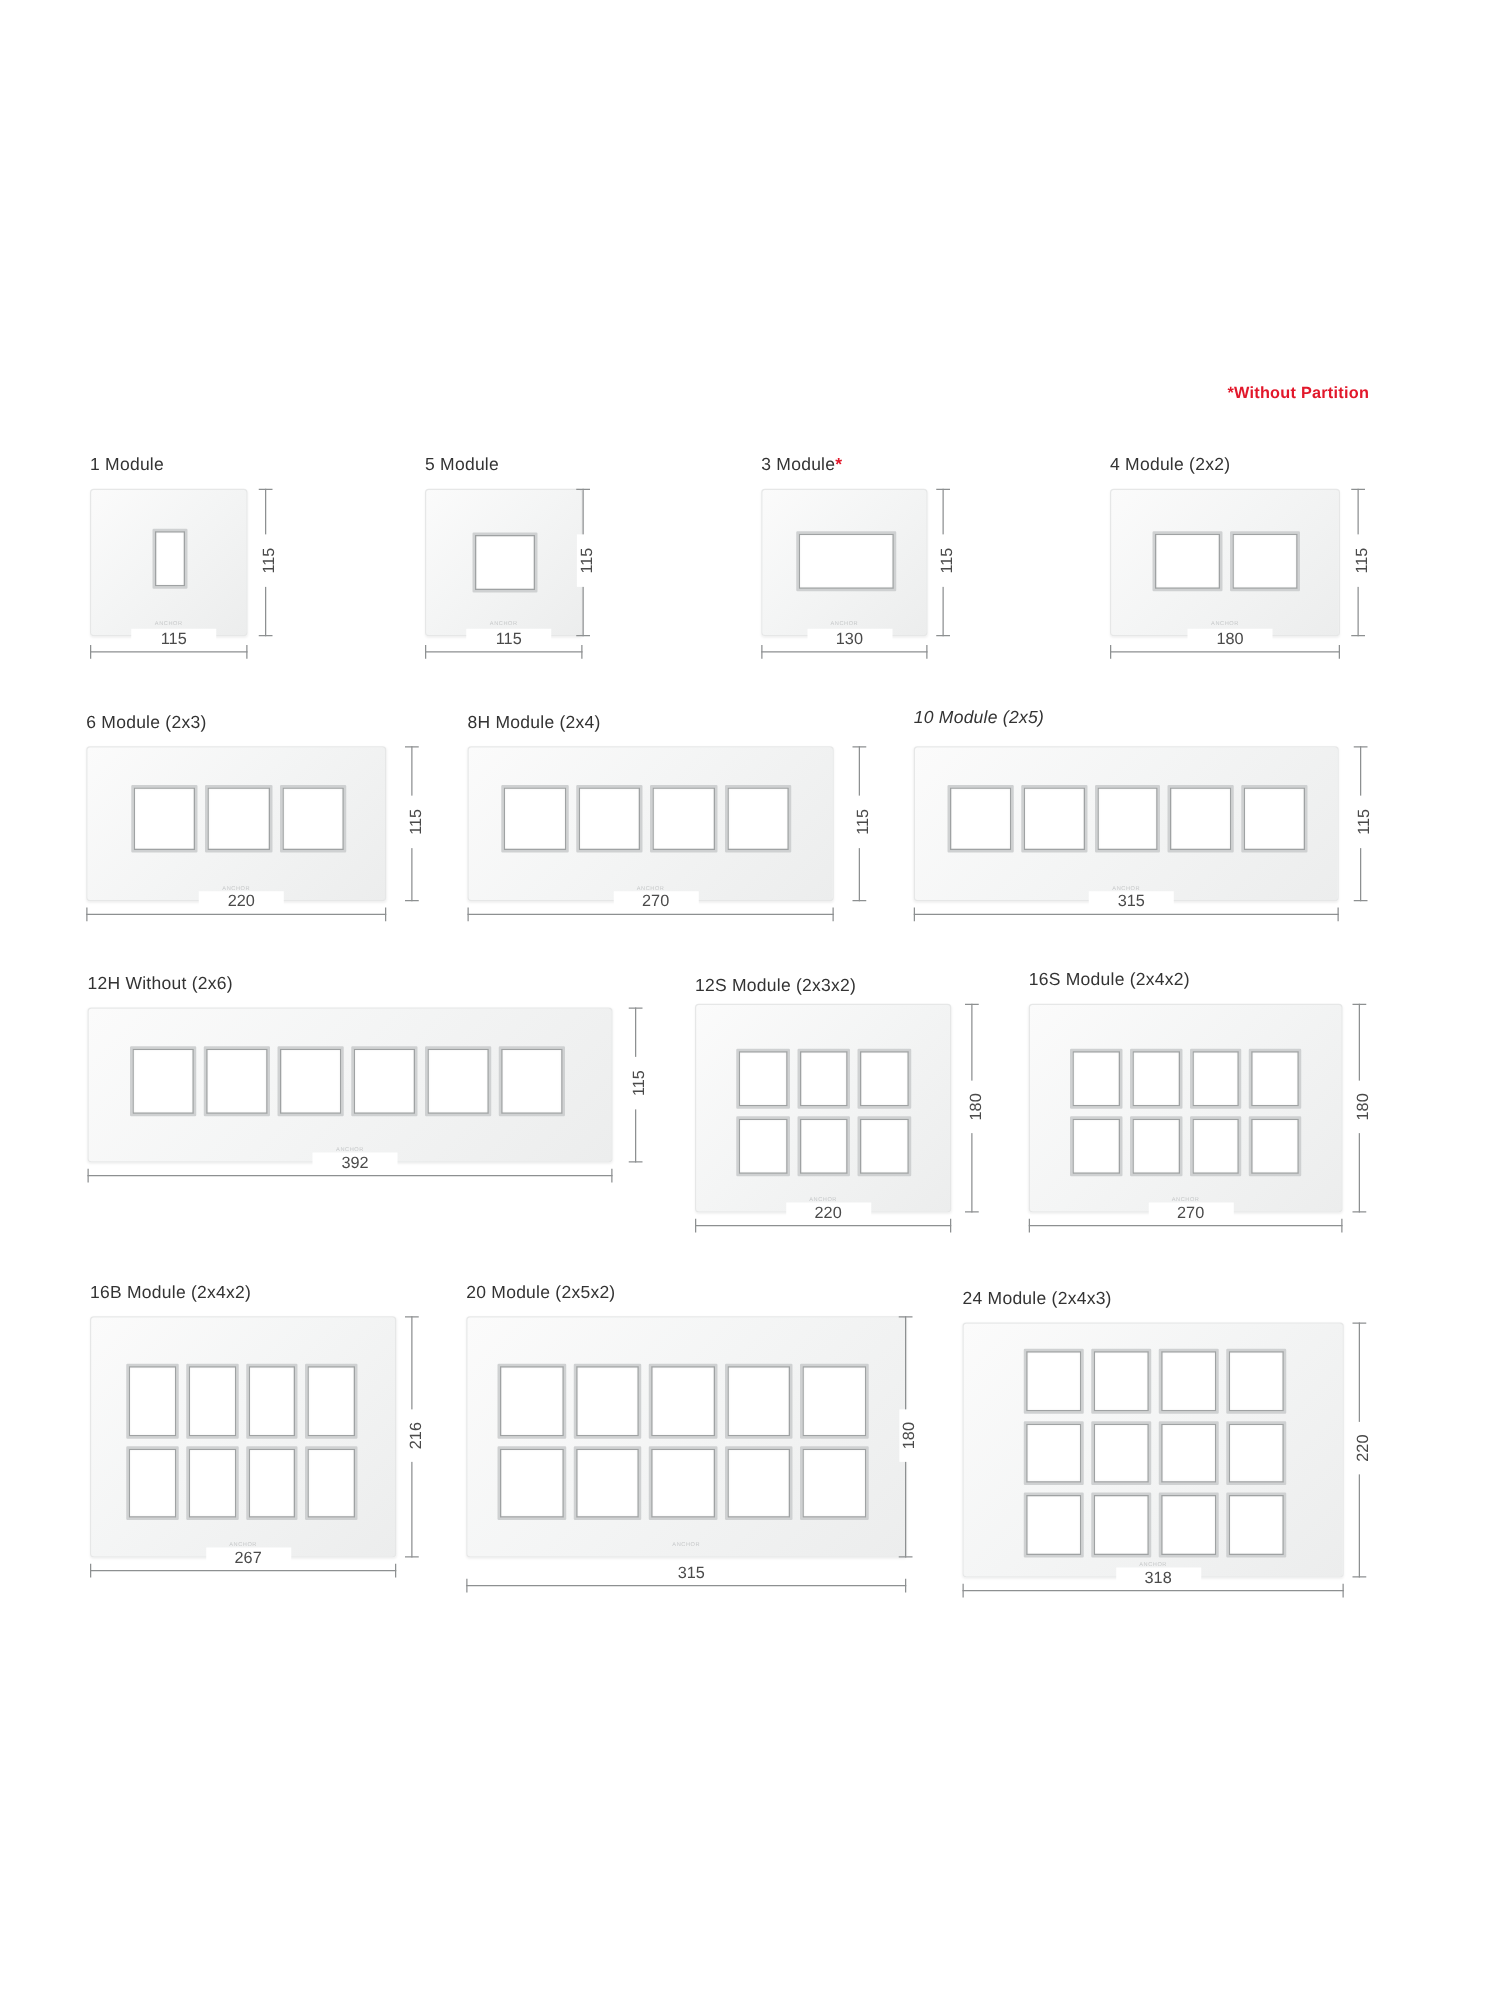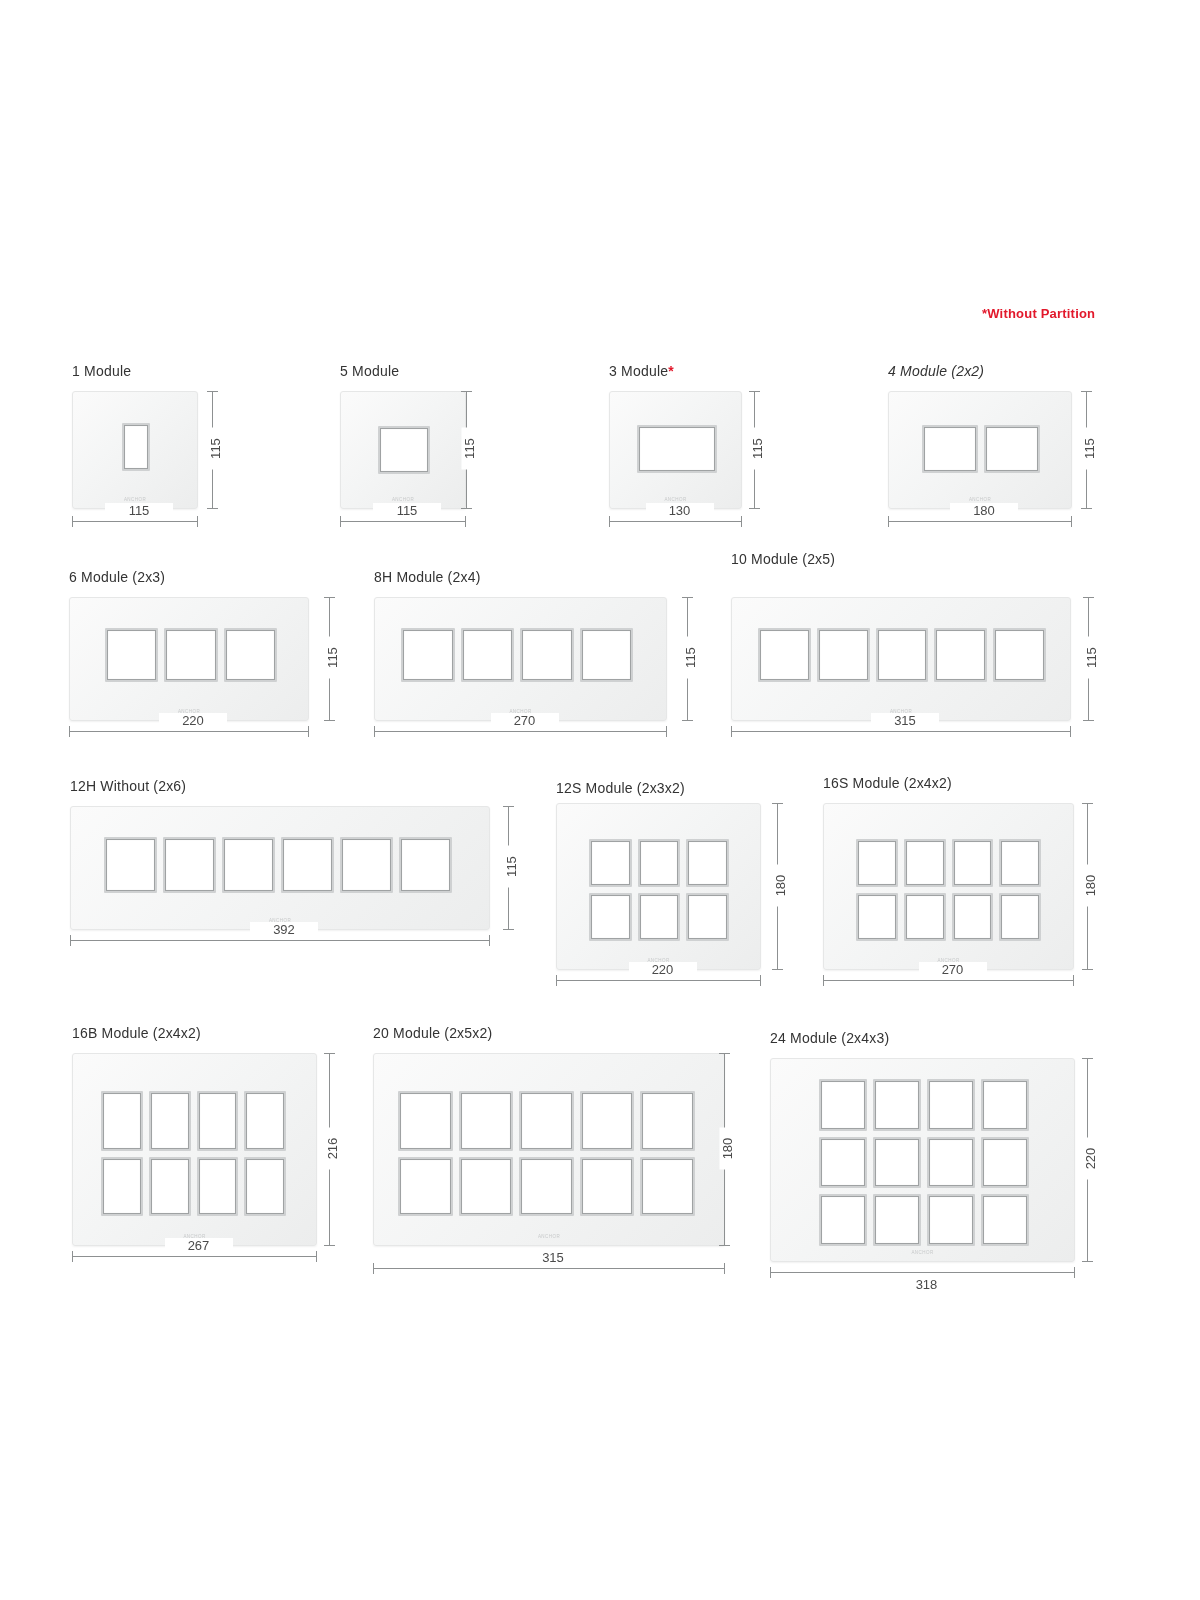--- a/index.html
+++ b/index.html
@@ -171,21 +171,21 @@
             <div class="cut"></div>
           </div>
           <div class="brand" style="left: 0px; right: 0px; bottom: 6px;">ANCHOR</div>
         </div>
         <div class="dim-h" style="left: 609px; top: 521px; width: 133px;"></div>
         <div class="dim-text-h" style="left: 645.5px; top: 503px; width: 60px;">130</div>
         <div class="dim-v" style="left: 754px; top: 391px; height: 118px;"></div>
         <div class="dim-text-v" style="left: 736px; top: 441px; width: 36px; text-align: center;">115</div>
       </div>
       <div class="module" style="left: 0px; top: 0px;">
-        <div class="module-label" style="left: 888px; top: 363px; font-style: italic;"><span>4 Module (2x2)</span></div>
+        <div class="module-label" style="left: 888px; top: 363px;"><span>4 Module (2x2)</span></div>
         <div class="plate" style="left: 888px; top: 391px; width: 184px; height: 118px;">
           <div class="cut-grid" style="left: 33px; top: 33px; width: 118px; height: 48px; grid-template-columns: repeat(2, 1fr); grid-template-rows: repeat(1, 1fr); gap: 6px;">
             <div class="cut"></div>
             <div class="cut"></div>
           </div>
           <div class="brand" style="left: 0px; right: 0px; bottom: 6px;">ANCHOR</div>
         </div>
         <div class="dim-h" style="left: 888px; top: 521px; width: 184px;"></div>
         <div class="dim-text-h" style="left: 950px; top: 503px; width: 60px;">180</div>
         <div class="dim-v" style="left: 1086px; top: 391px; height: 118px;"></div>
@@ -216,21 +216,21 @@
             <div class="cut"></div>
           </div>
           <div class="brand" style="left: 0px; right: 0px; bottom: 6px;">ANCHOR</div>
         </div>
         <div class="dim-h" style="left: 374px; top: 731px; width: 293px;"></div>
         <div class="dim-text-h" style="left: 490.5px; top: 713px; width: 60px;">270</div>
         <div class="dim-v" style="left: 687px; top: 597px; height: 124px;"></div>
         <div class="dim-text-v" style="left: 669px; top: 650px; width: 36px; text-align: center;">115</div>
       </div>
       <div class="module" style="left: 0px; top: 0px;">
-        <div class="module-label" style="left: 731px; top: 551px;"><span>10 Module (2x5)</span></div>
+        <div class="module-label" style="left: 731px; top: 565px; font-style: italic;"><span>10 Module (2x5)</span></div>
         <div class="plate" style="left: 731px; top: 597px; width: 340px; height: 124px;">
           <div class="cut-grid" style="left: 26px; top: 30px; width: 288px; height: 54px; grid-template-columns: repeat(5, 1fr); grid-template-rows: repeat(1, 1fr); gap: 6px;">
             <div class="cut"></div>
             <div class="cut"></div>
             <div class="cut"></div>
             <div class="cut"></div>
             <div class="cut"></div>
           </div>
           <div class="brand" style="left: 0px; right: 0px; bottom: 6px;">ANCHOR</div>
         </div>
@@ -350,18 +350,18 @@
             <div class="cut"></div>
             <div class="cut"></div>
             <div class="cut"></div>
             <div class="cut"></div>
             <div class="cut"></div>
             <div class="cut"></div>
           </div>
           <div class="brand" style="left: 0px; right: 0px; bottom: 6px;">ANCHOR</div>
         </div>
         <div class="dim-h" style="left: 770px; top: 1272px; width: 305px;"></div>
-        <div class="dim-text-h" style="left: 892.5px; top: 1254px; width: 60px; margin-top: 23px;">318</div>
+        <div class="dim-text-h" style="left: 892.5px; top: 1254px; width: 60px;">318</div>
         <div class="dim-v" style="left: 1087px; top: 1058px; height: 204px;"></div>
         <div class="dim-text-v" style="left: 1069px; top: 1151px; width: 36px; text-align: center;">220</div>
       </div>
     </div>
 </div>
 
 </body></html>

